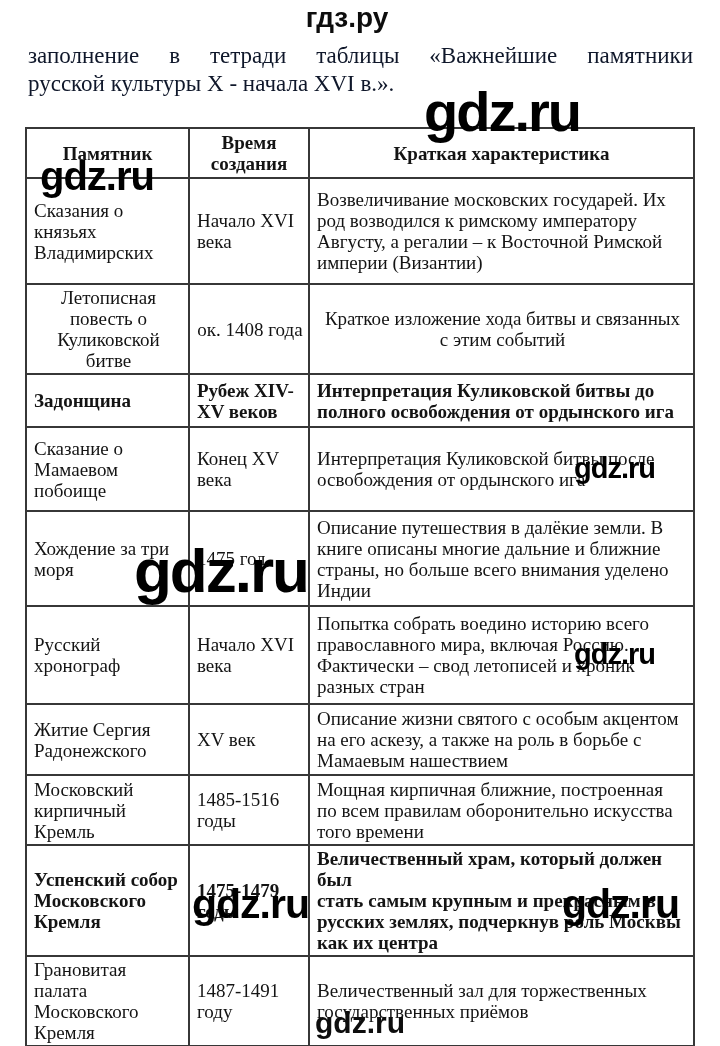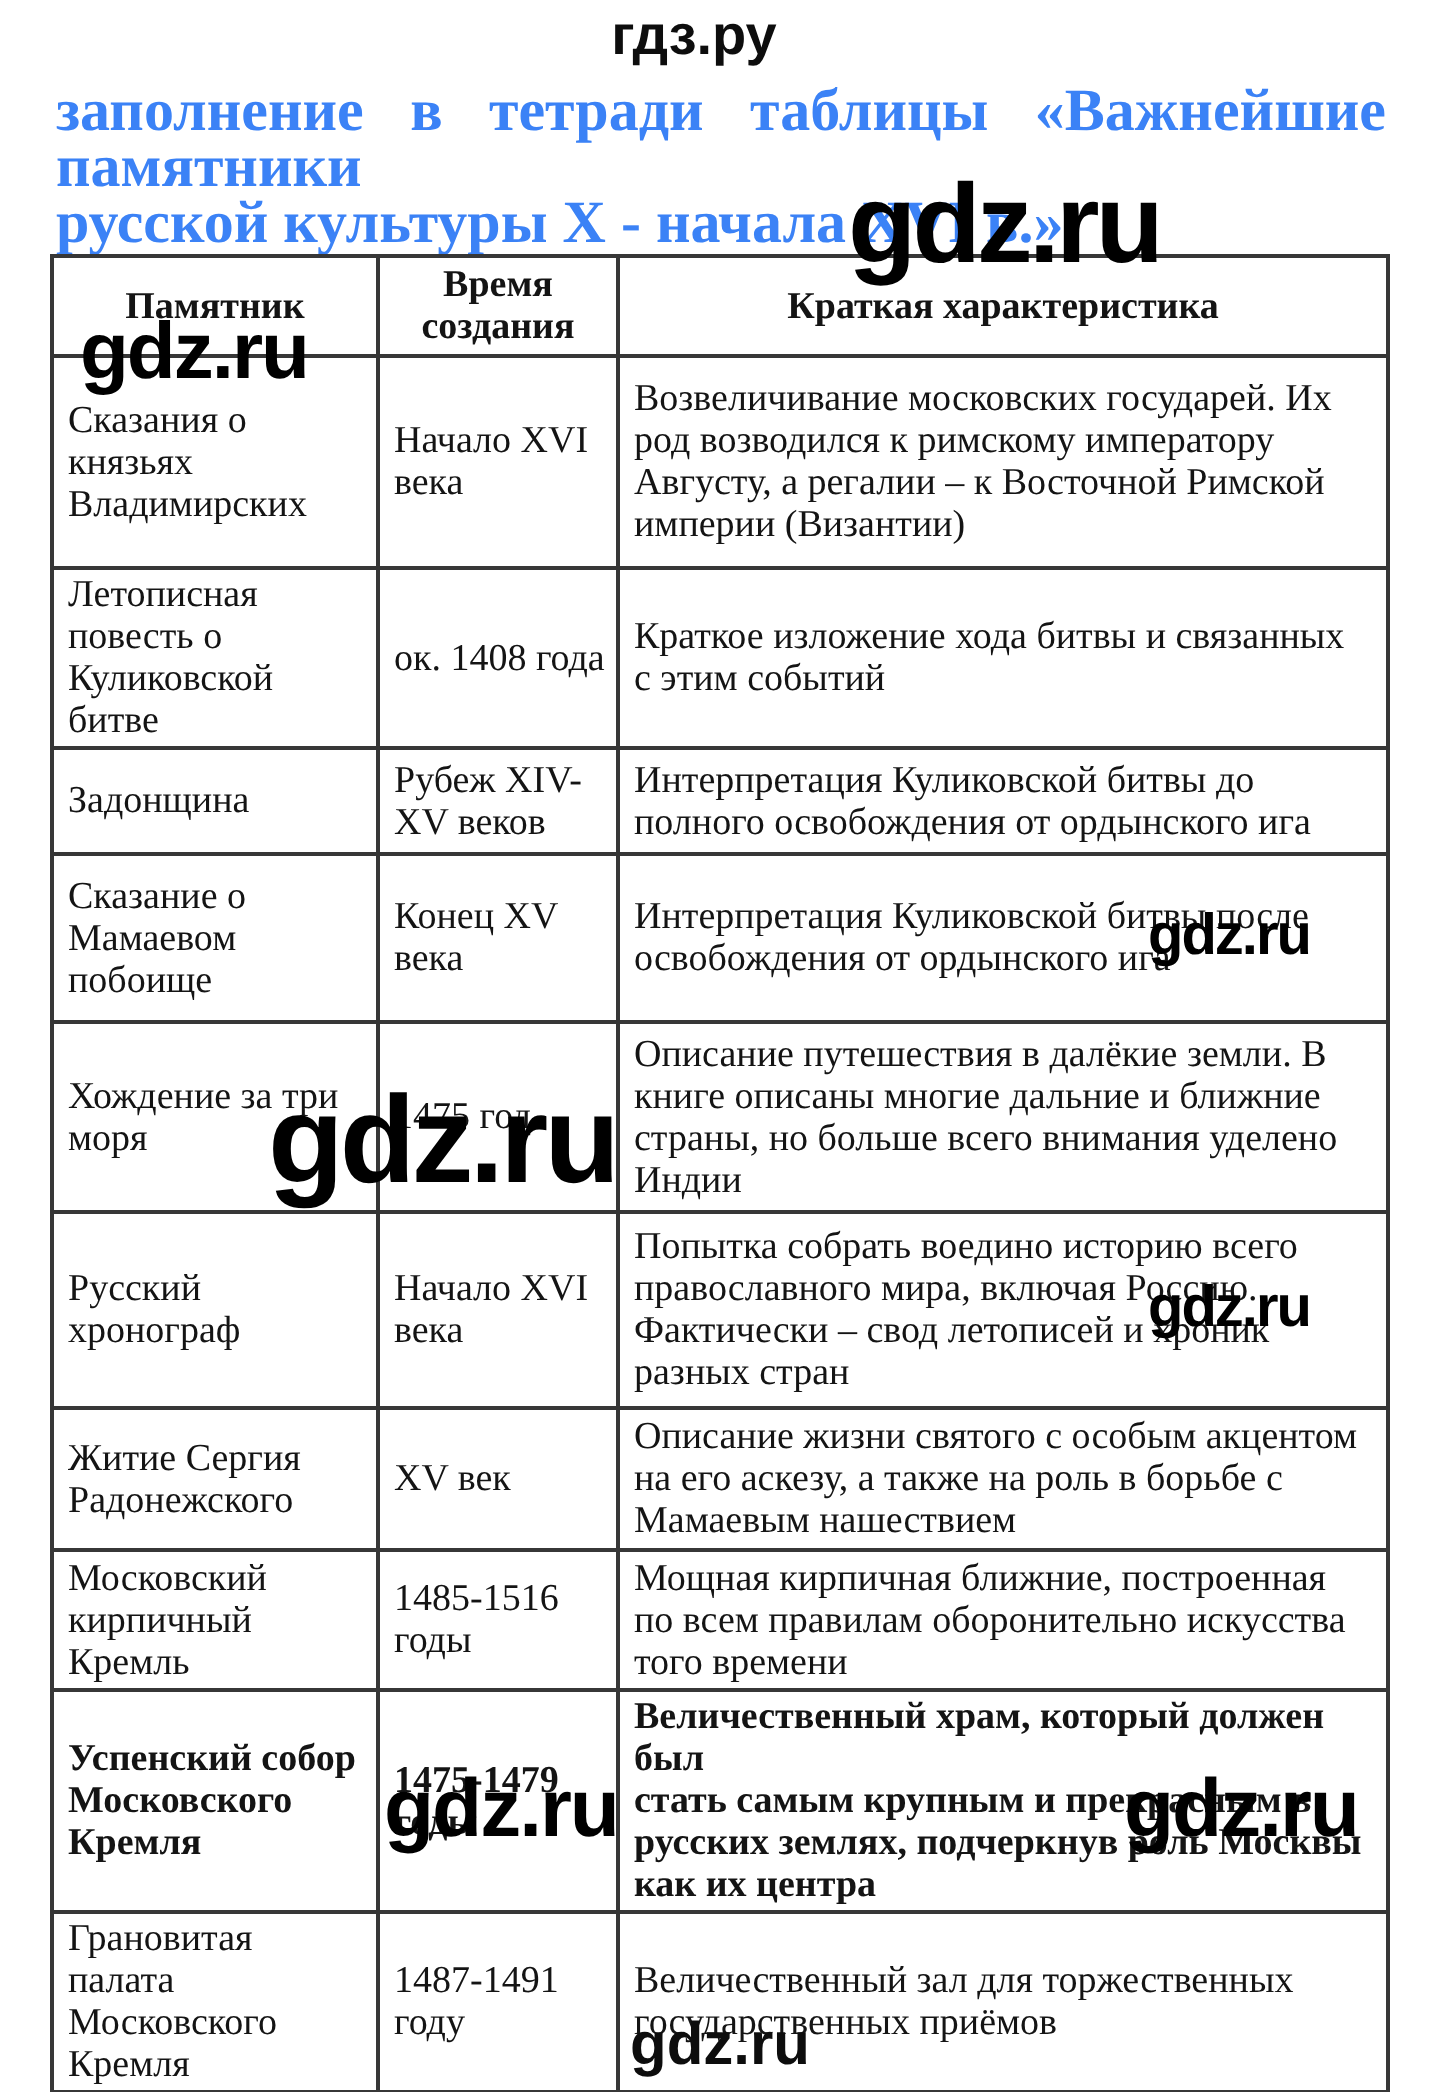--- a/index.html
+++ b/index.html
@@ -18,24 +18,24 @@
     left: 0; right: 26px; top: 2px;
     text-align: center;
     font-family: "Liberation Sans", sans-serif;
     font-weight: bold;
     font-size: 28px;
     color: #0d0d0d;
   }
   .intro {
     position: absolute;
     left: 28px; top: 42px; width: 665px;
-    font-weight: bold;
-    font-size: 30px;
+    font-weight: normal;
+    font-size: 23px;
     line-height: 28px;
-    color: #3b82f6;
+    color: #0f172a;
   }
   .intro .line1 { text-align: justify; text-align-last: justify; }
   .intro .line2 { text-align: left; }
   table.monuments {
     position: absolute;
     left: 25px; top: 127px;
     width: 668px;
     border-collapse: collapse;
     table-layout: fixed;
   }
@@ -76,22 +76,22 @@
     left: 0; right: 0; top: 1006px;
     text-align: center;
     font-family: "Liberation Sans", sans-serif;
     font-weight: bold;
     font-size: 30px;
     color: #0d0d0d;
   }
   
   tr.rh  { height: 50px; }
   tr.r1  { height: 106px; padding-left: 38px; }
-  tr.r2  { height: 65px; }
-  tr.r3  { height: 53px; }
+  tr.r2  { height: 65px; text-align: center; }
+  tr.r3  { height: 53px; font-weight: bold; }
   tr.r4  { height: 84px; margin-left: 32px; }
   tr.r5  { height: 95px; }
   tr.r6  { height: 98px; }
   tr.r7  { height: 71px; }
   tr.r8  { height: 70px; }
   tr.r9  { height: 101px; font-weight: bold; }
   tr.r10 { height: 72px; padding-left: 37px; }
 </style>
 </head>
 <body>

